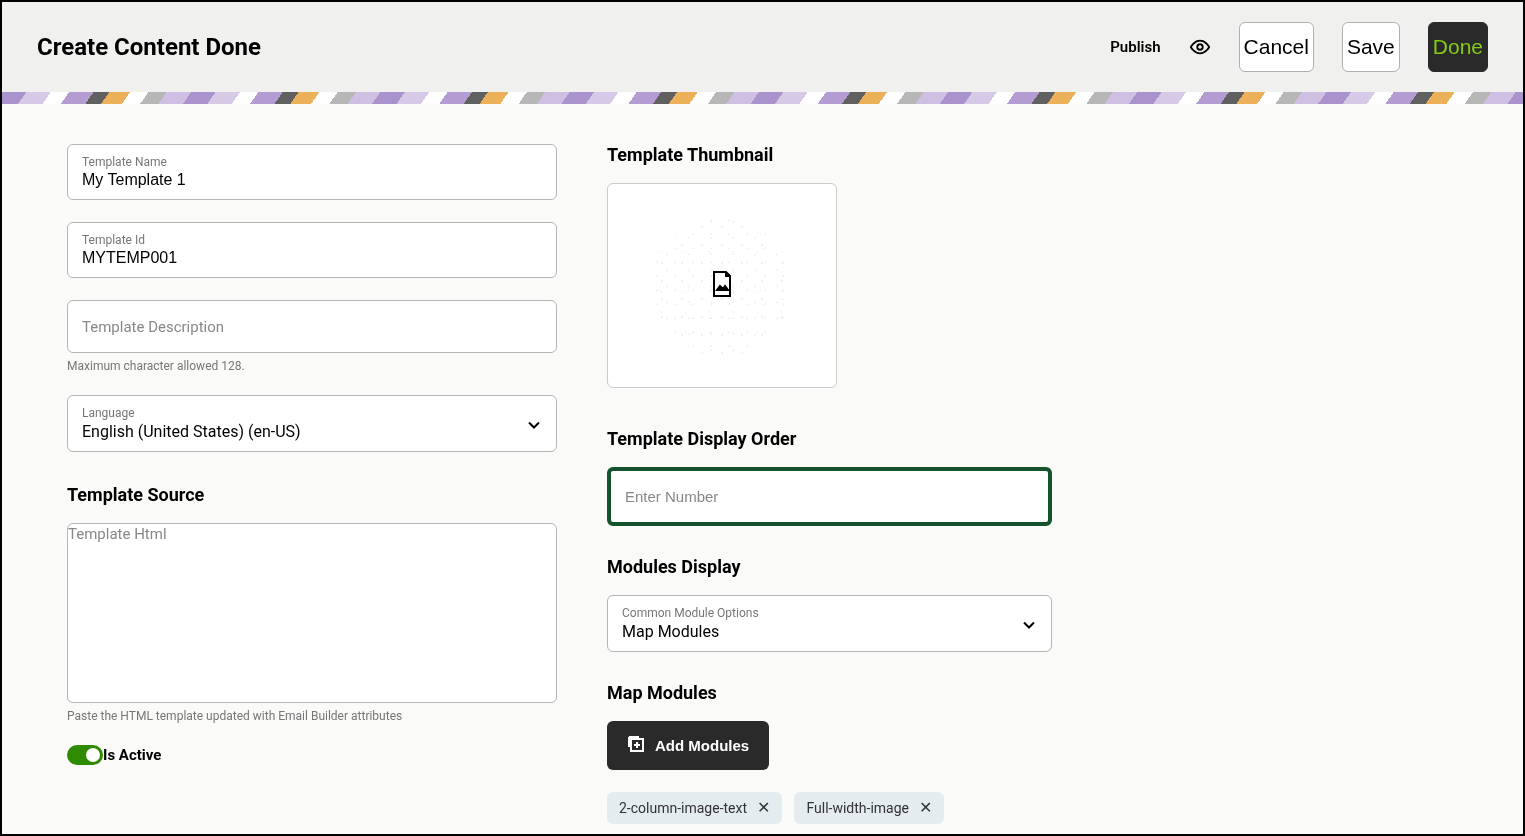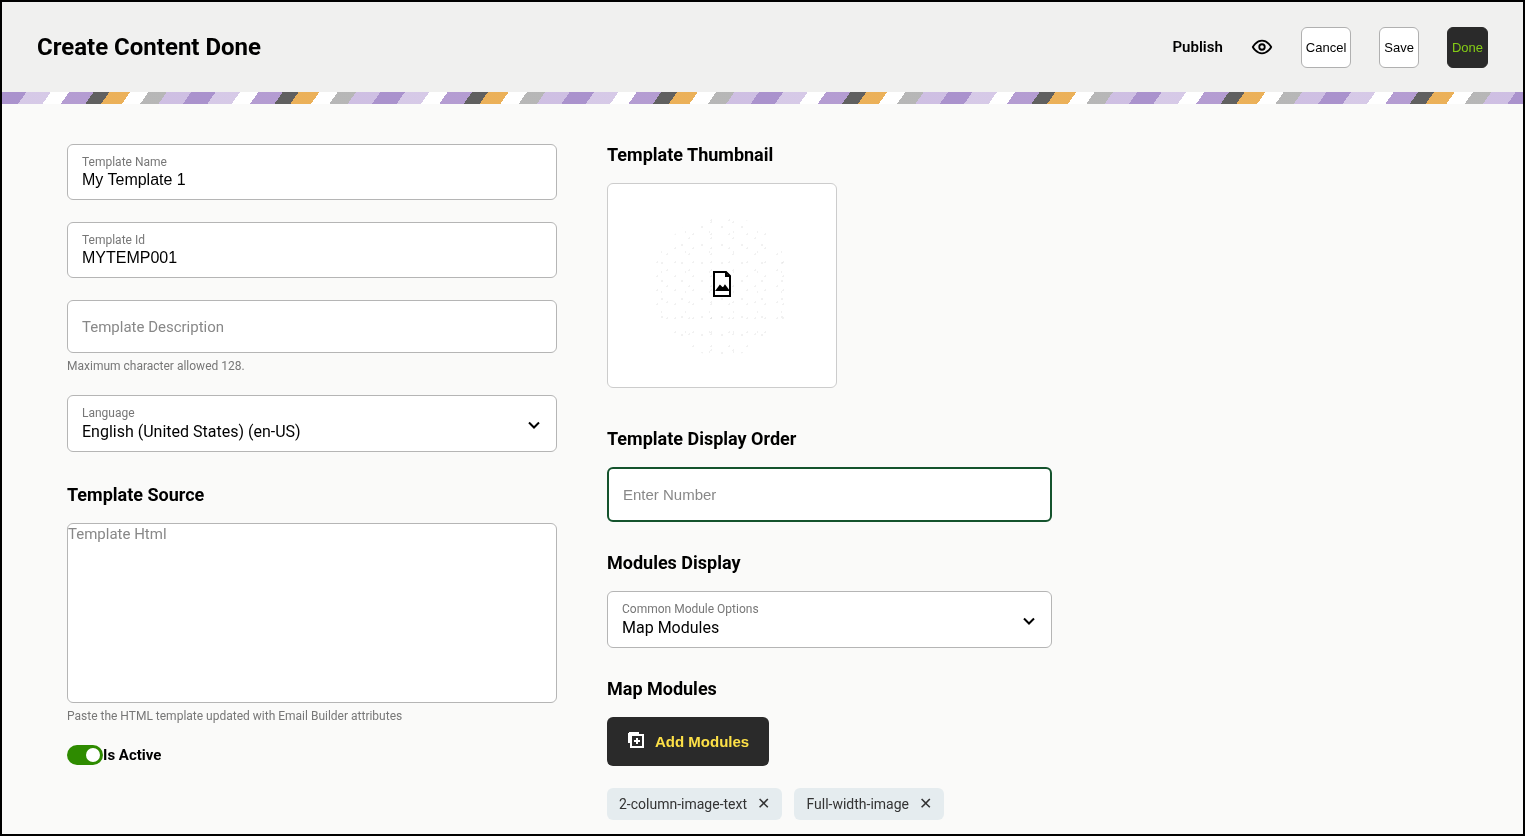--- a/index.html
+++ b/index.html
@@ -37,21 +37,21 @@
   }
   .eye-icon {
     width: 22px;
     height: 22px;
     display: flex;
     align-items: center;
     justify-content: center;
   }
   .btn {
     padding: 12px 4px;
-    font-size: 13px;
+    font-size: 21px;
     font-weight: 400;
     border-radius: 6px;
     cursor: pointer;
     border: 1px solid #b0b0b0;
     background: #fff;
   }
   .btn-done {
     background: #2a2a2a;
     color: #84cc16;
     border: 1px solid #2a2a2a;
@@ -164,37 +164,37 @@
     background:
       radial-gradient(circle at 30% 30%, rgba(180,180,180,0.25) 1px, transparent 1px),
       radial-gradient(circle at 70% 40%, rgba(180,180,180,0.25) 1px, transparent 1px),
       radial-gradient(circle at 50% 60%, rgba(180,180,180,0.25) 1px, transparent 1px),
       radial-gradient(circle at 40% 80%, rgba(180,180,180,0.25) 1px, transparent 1px);
     background-size: 18px 14px, 22px 16px, 20px 18px, 24px 20px;
     opacity: 0.7;
   }
   .thumbnail-icon { position: relative; z-index: 2; }
   .input-field {
-    border: 2px solid #14532d;
+    border: 4px solid #14532d;
     border-radius: 6px;
     background: #fff;
     padding: 16px 14px;
     margin-bottom: 30px;
   }
   .input-plain {
     border: none;
     outline: none;
     width: 100%;
     font-size: 15px;
     background: transparent;
   }
   .input-plain::placeholder { color: #888; }
   .btn-add {
     background: #2a2a2a;
-    color: #fde047;
+    color: #ffffff;
     border: none;
     border-radius: 6px;
     padding: 14px 20px;
     font-size: 15px;
     font-weight: 600;
     display: inline-flex;
     align-items: center;
     gap: 10px;
     cursor: pointer;
     margin-bottom: 22px;

